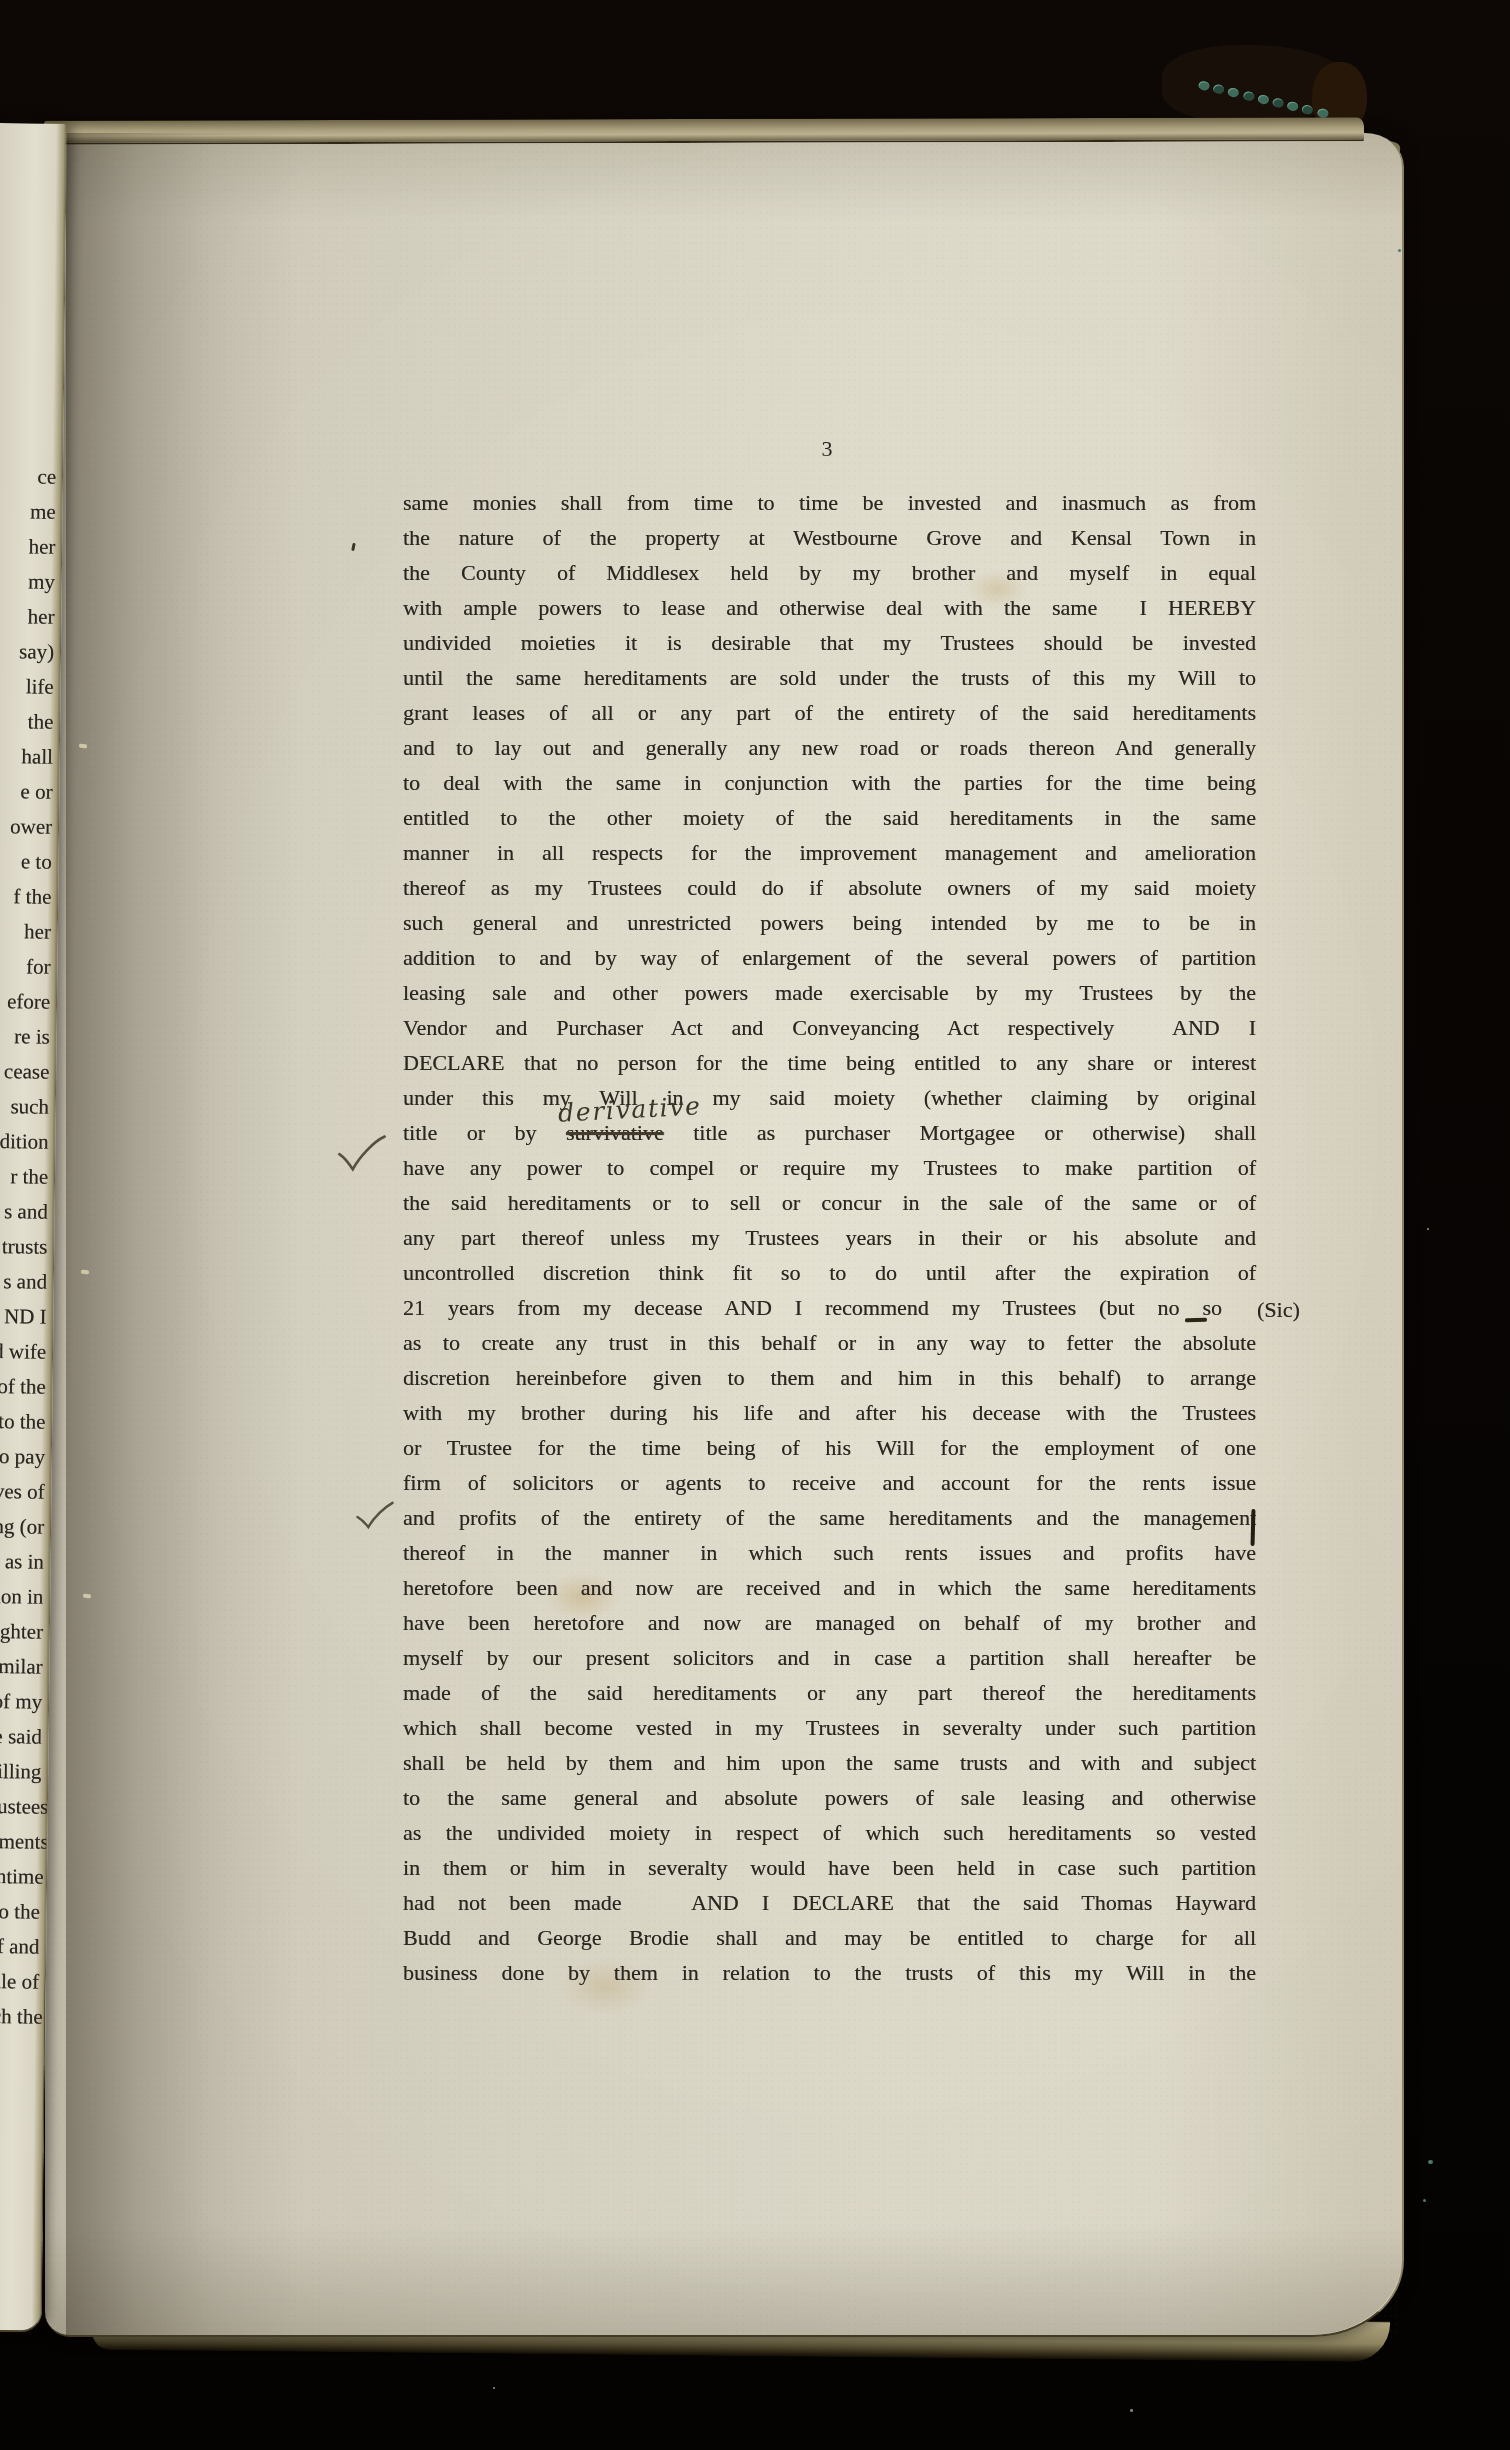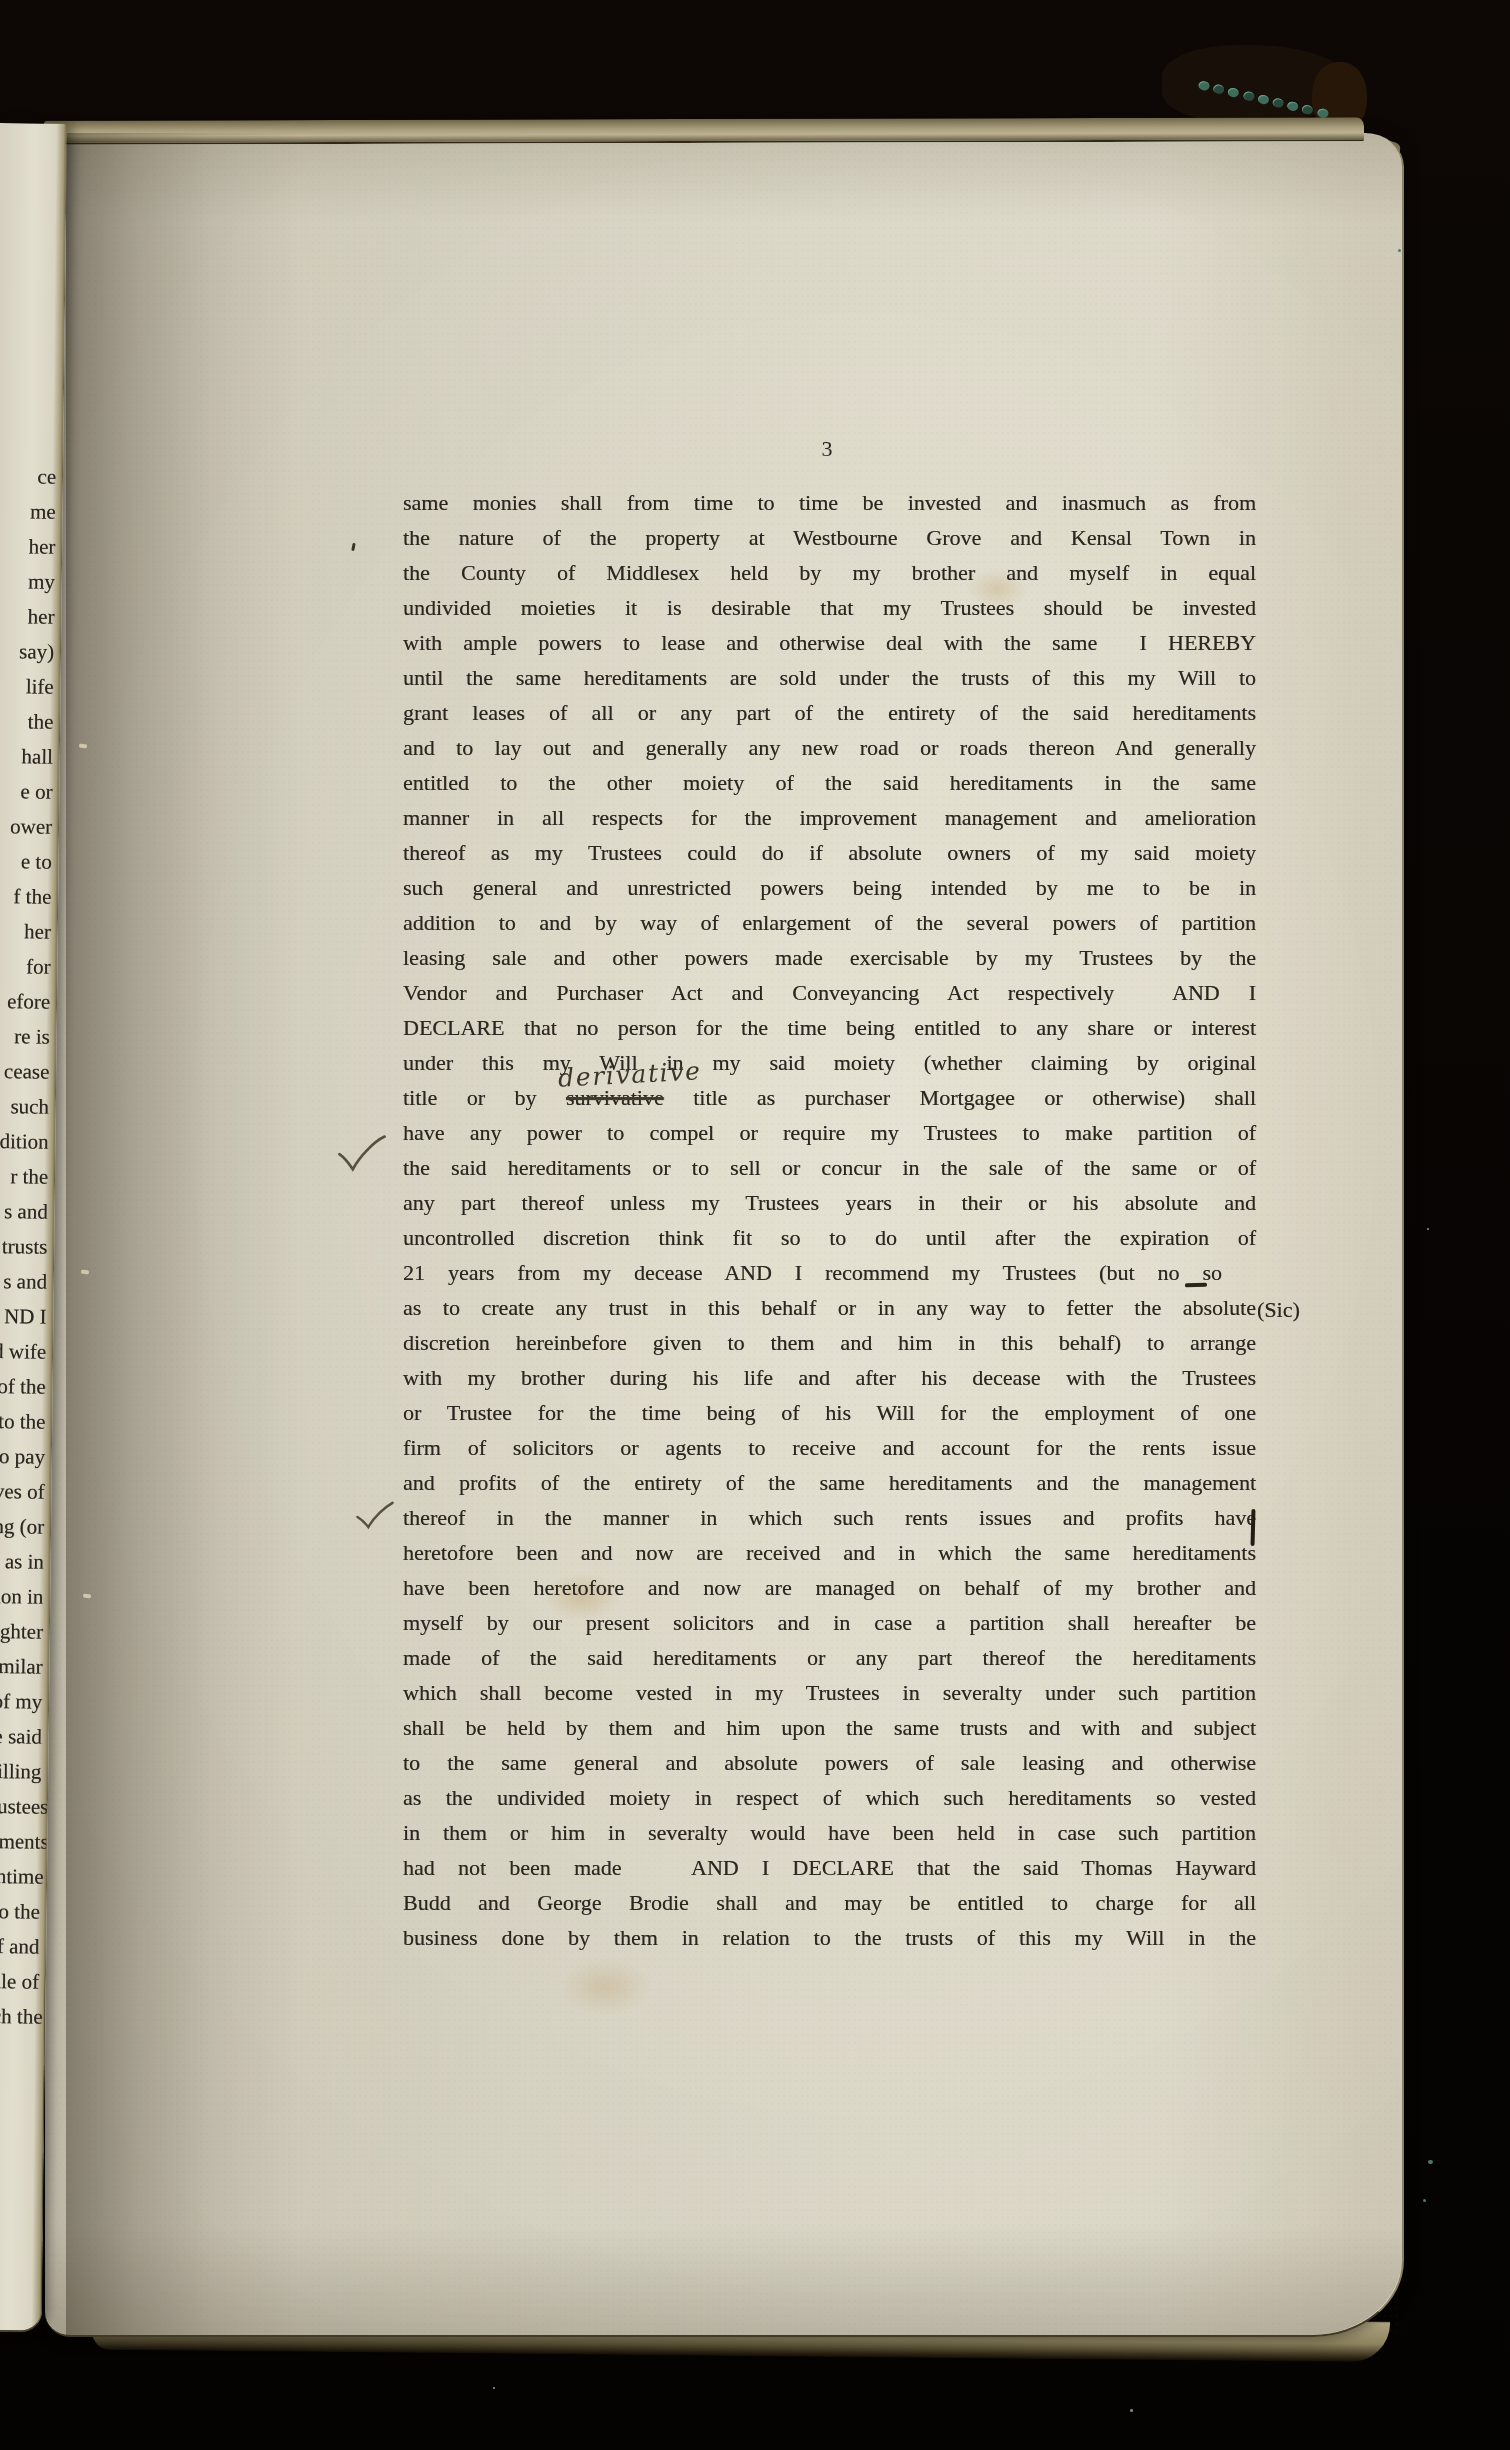--- a/index.html
+++ b/index.html
@@ -167,25 +167,26 @@
   </div>
   <div class="stitch" style="left:79px;top:744px;"></div>
   <div class="stitch" style="left:81px;top:1270px;"></div>
   <div class="stitch" style="left:83px;top:1594px;"></div>
 
   <div class="pageno">3</div>
   <div class="textblock">
       <div class="line"><span>same monies shall from time to time be invested and inasmuch as from</span></div>
       <div class="line"><span>the nature of the property at Westbourne Grove and Kensal Town in</span></div>
       <div class="line"><span>the County of Middlesex held by my brother and myself in equal</span></div>
+      <div class="line"><span>with ample powers to lease and otherwise deal with the same &nbsp;I HEREBY</span></div>
       <div class="line"><span>undivided moieties it is desirable that my Trustees should be invested</span></div>
-      <div class="line"><span>with ample powers to lease and otherwise deal with the same &nbsp;I HEREBY</span></div>
       <div class="line"><span>until the same hereditaments are sold under the trusts of this my Will to</span></div>
       <div class="line"><span>grant leases of all or any part of the entirety of the said hereditaments</span></div>
       <div class="line"><span>and to lay out and generally any new road or roads thereon And generally</span></div>
+      <div class="line"><span>to deal with the same in conjunction with the parties for the time being</span></div>
       <div class="line"><span>entitled to the other moiety of the said hereditaments in the same</span></div>
       <div class="line"><span>manner in all respects for the improvement management and amelioration</span></div>
       <div class="line"><span>thereof as my Trustees could do if absolute owners of my said moiety</span></div>
       <div class="line"><span>such general and unrestricted powers being intended by me to be in</span></div>
       <div class="line"><span>addition to and by way of enlargement of the several powers of partition</span></div>
       <div class="line"><span>leasing sale and other powers made exercisable by my Trustees by the</span></div>
       <div class="line"><span>Vendor and Purchaser Act and Conveyancing Act respectively &nbsp;AND I</span></div>
       <div class="line"><span>DECLARE that no person for the time being entitled to any share or interest</span></div>
       <div class="line"><span>under this my Will in my said moiety (whether claiming by original</span></div>
       <div class="line"><span>title or by </span><span class="mark-struck">survivative<span class="hand-note">derivative</span></span><span> title as purchaser Mortgagee or otherwise) shall</span></div>

